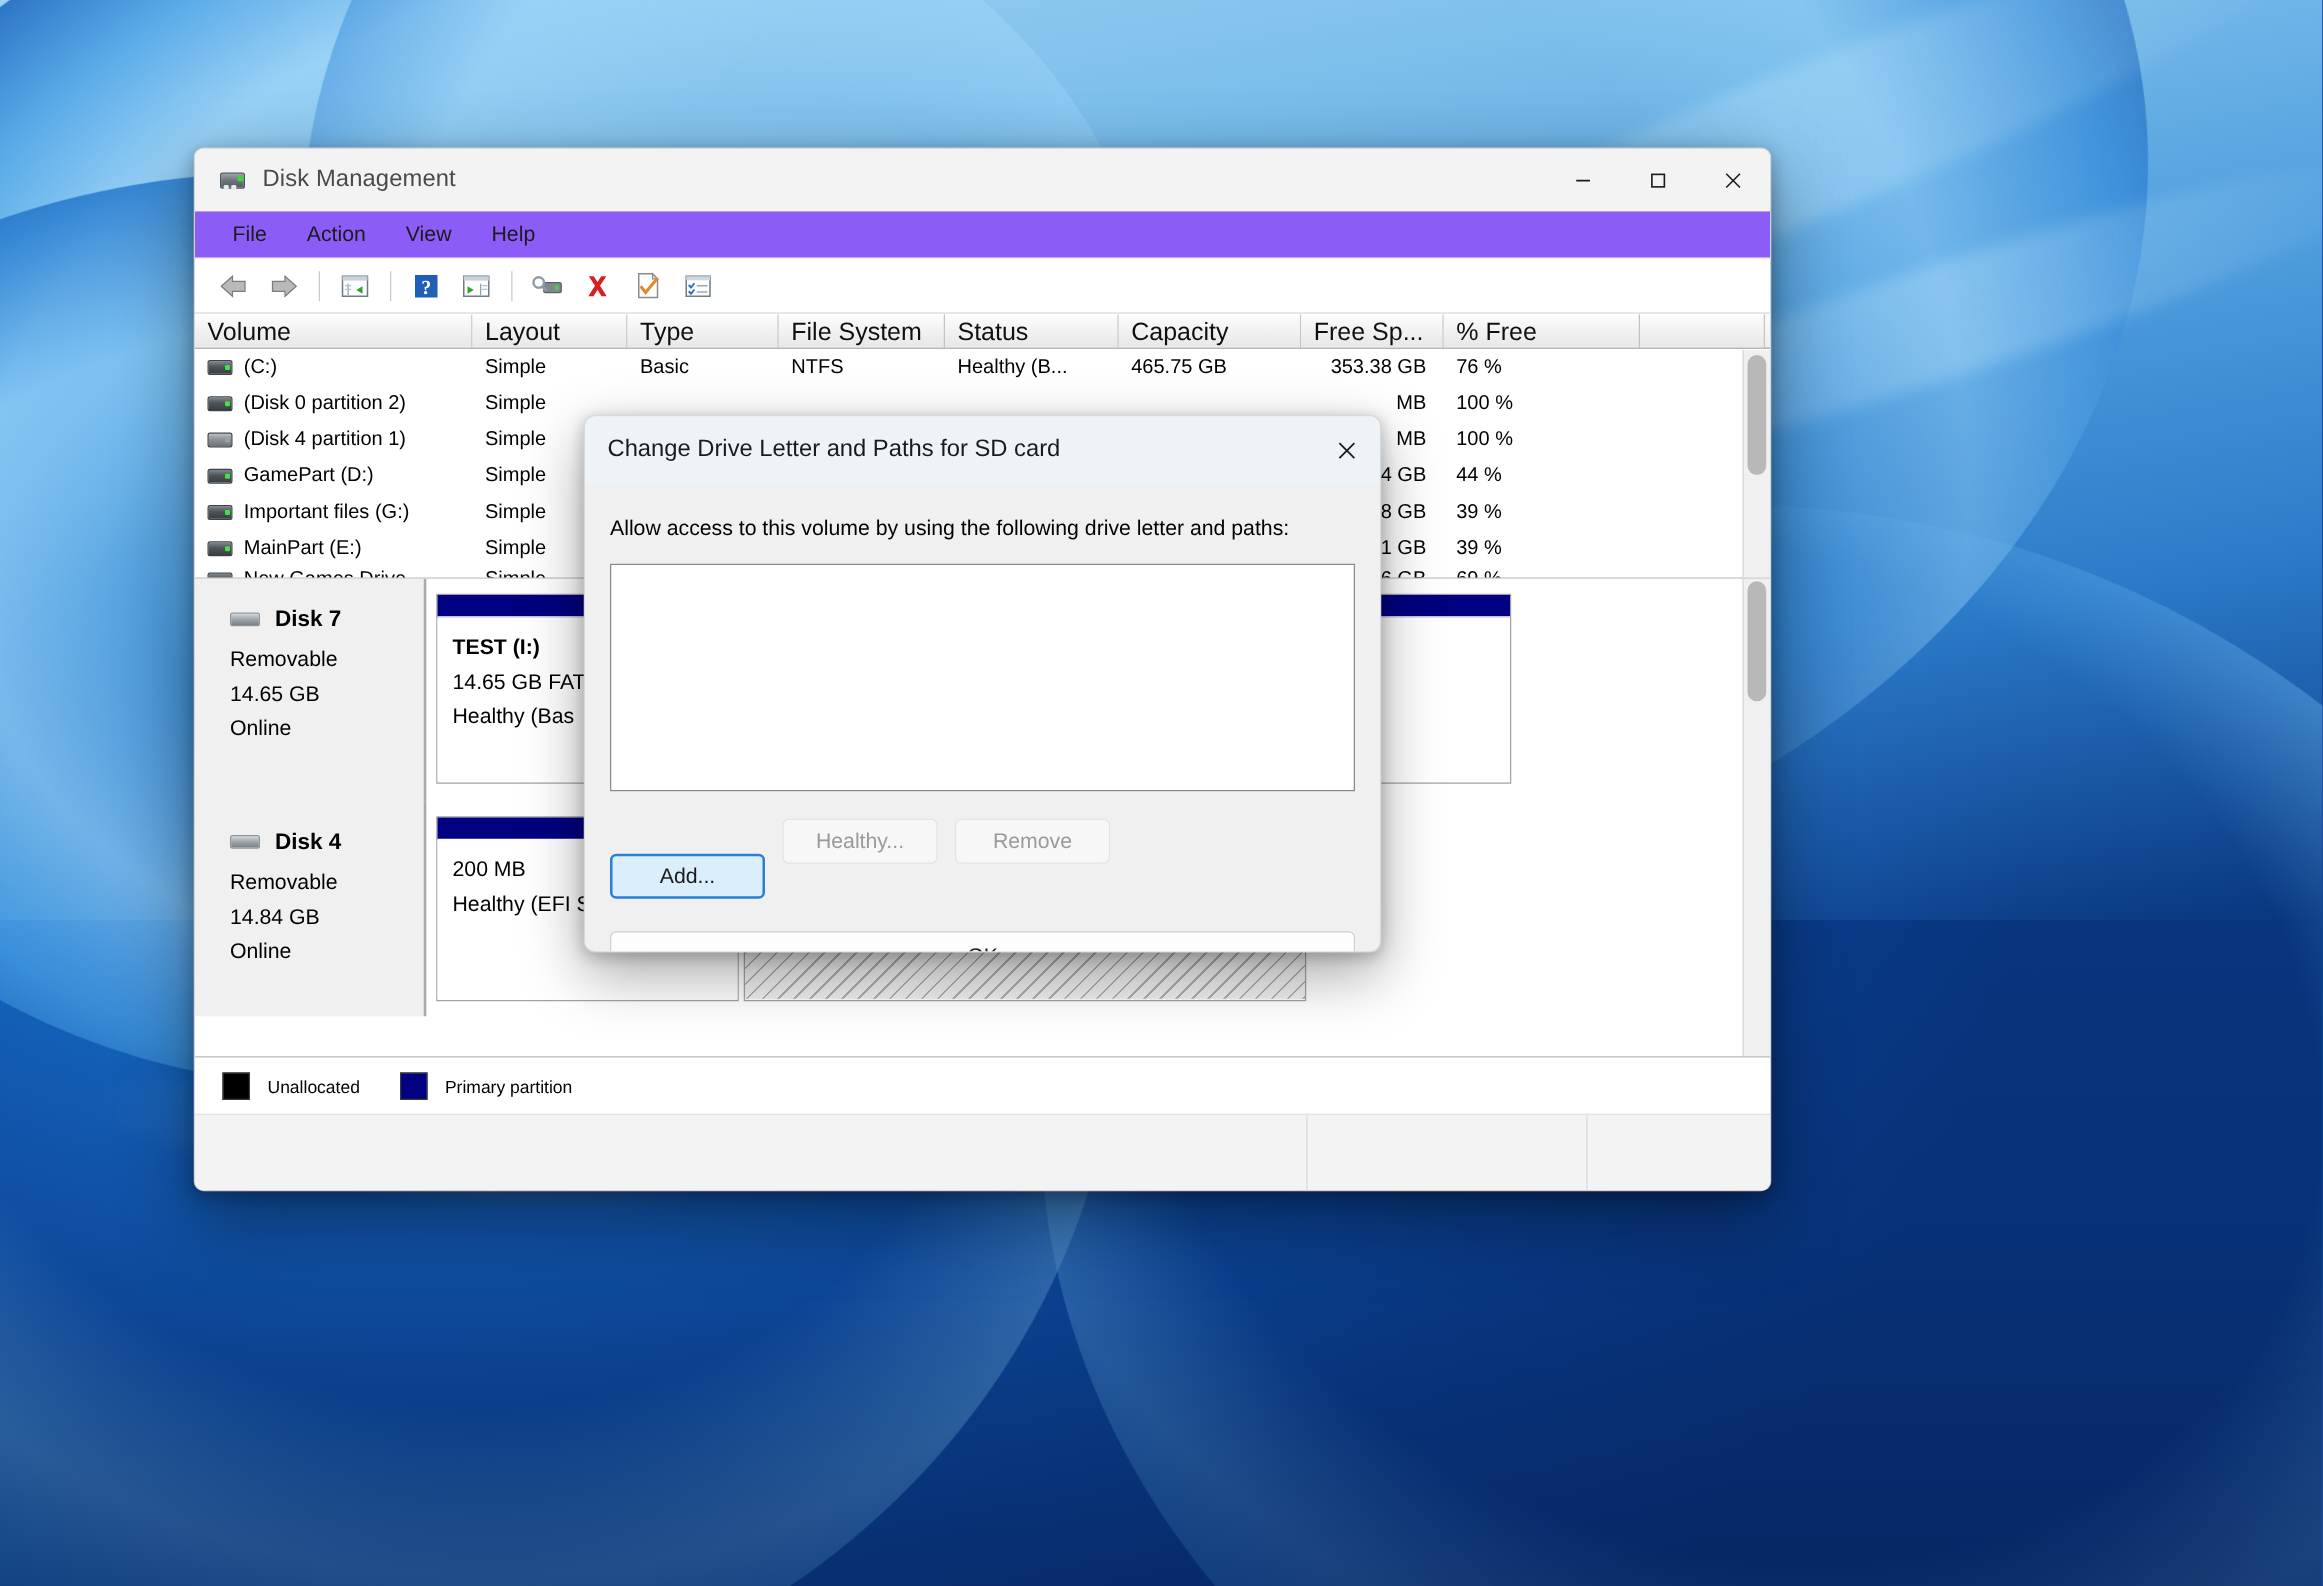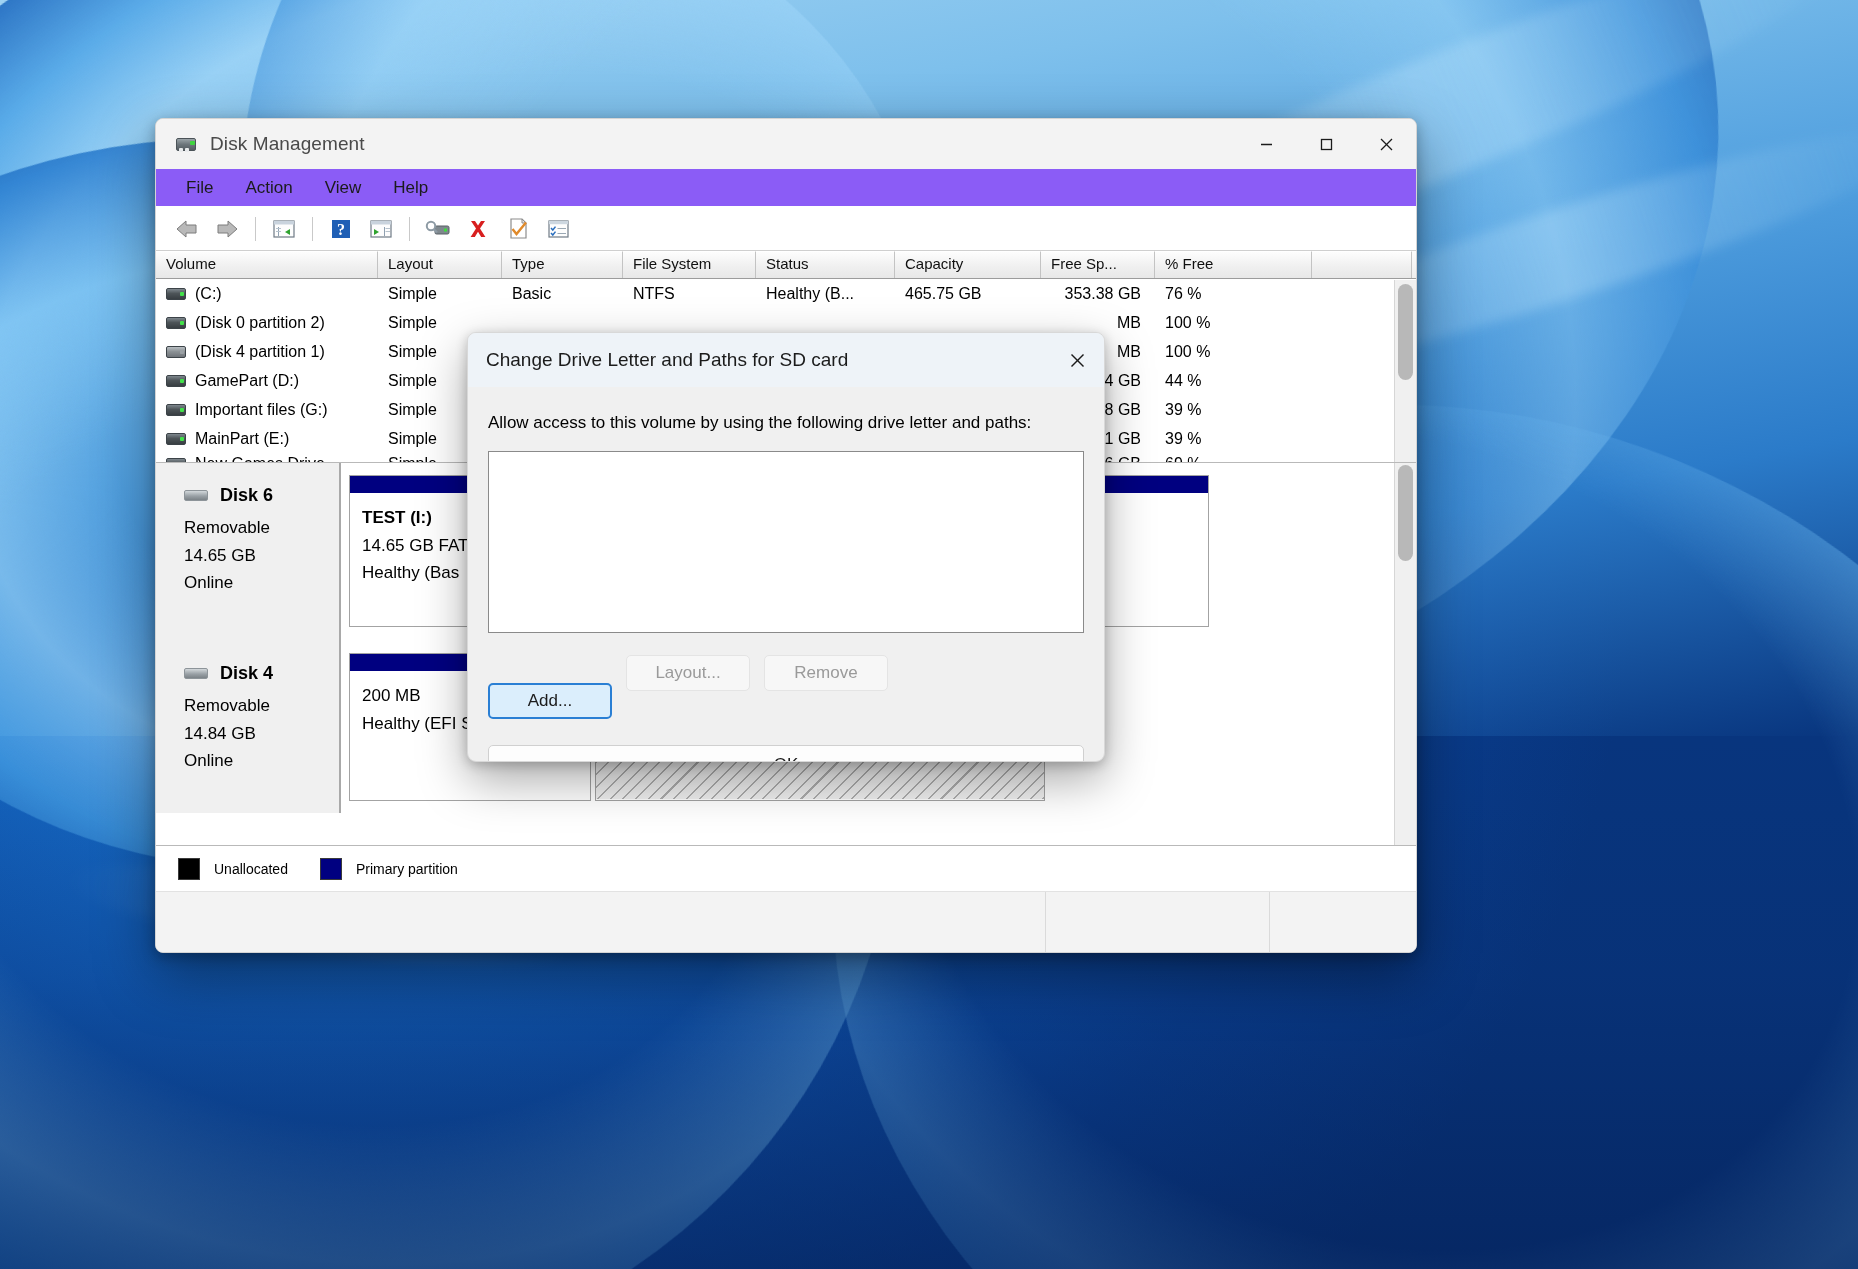--- a/index.html
+++ b/index.html
@@ -83,21 +83,21 @@
   .toolbar { height:44px; background:#ffffff; display:flex; align-items:center; padding-left:12px; gap:2px;
              border-bottom:1px solid #cfcfcf; }
   .tb-btn { width:38px; height:34px; display:flex; align-items:center; justify-content:center; border-radius:3px; }
   .tb-sep { width:1px; height:24px; background:#c9c9c9; margin:0 7px; }
 
   
   .list-region { position:relative; height:212px; background:#ffffff; border-bottom:1px solid #b9b9b9; overflow:hidden; }
   .lh-row { display:flex; height:28px; background:linear-gradient(180deg,#fbfbfb 0%,#eeeeee 100%);
             border-bottom:1px solid #9c9c9c; }
   .lh {
-    position:relative; font-size:15px; color:#101010; padding:3px 0 0 10px;
+    position:relative; font-size:20px; color:#101010; padding:3px 0 0 10px;
     background:linear-gradient(180deg,#fdfdfd 0%,#f0f0f0 55%,#e8e8e8 100%);
     border-right:1px solid #c3c3c3;
     border-top:1px solid #ffffff;
     overflow:hidden; white-space:nowrap;
   }
   .lrow { display:flex; height:29px; align-items:center; font-size:16px; color:#000; }
   .lcell { padding-left:10px; overflow:hidden; white-space:nowrap; }
   .lcell.num { text-align:right; padding-right:14px; padding-left:0; }
   .vol-ic { width:20px; height:12px; margin-right:9px; position:relative; flex:0 0 auto; }
   .vol-ic i {
@@ -442,21 +442,21 @@
       <div class="ls-thumb"></div>
     </div>
   </div>
 
   <div class="graph-region">
 
     <div class="disk-row" style="top:0; height:178px; width:1240px;">
       <div class="disk-info" style="height:178px">
         <div class="dtitle">
           <span class="disk-ic"></span>
-          <span>Disk 6</span>
+          <span>Disk 7</span>
         </div>
         <div>Removable</div>
         <div>14.65 GB</div>
         <div>Online</div>
       </div>
       <div style="padding:12px 0 0 8px;">
         <div class="part" style="width:860px;height:152px">
           <div class="part-cap"></div>
           <div class="part-inner" style="height:131px;background:#fff">
             <div class="part-body">
@@ -530,21 +530,21 @@
       </svg>
     </div>
   </div>
 
   <div class="dlg-body">
     <div class="dlg-prompt">Allow access to this volume by using the following drive letter and paths:</div>
     <div class="dlg-list"></div>
 
     <div class="dlg-btnrow">
       <div class="btn focus">Add...</div>
-      <div class="btn disabled">Layout...</div>
+      <div class="btn disabled">Healthy...</div>
       <div class="btn disabled">Remove</div>
     </div>
   </div>
 
   <div class="dlg-footer">
     <div class="btn big">OK</div>
     <div class="btn big">Cancel</div>
   </div>
 </div>
 

